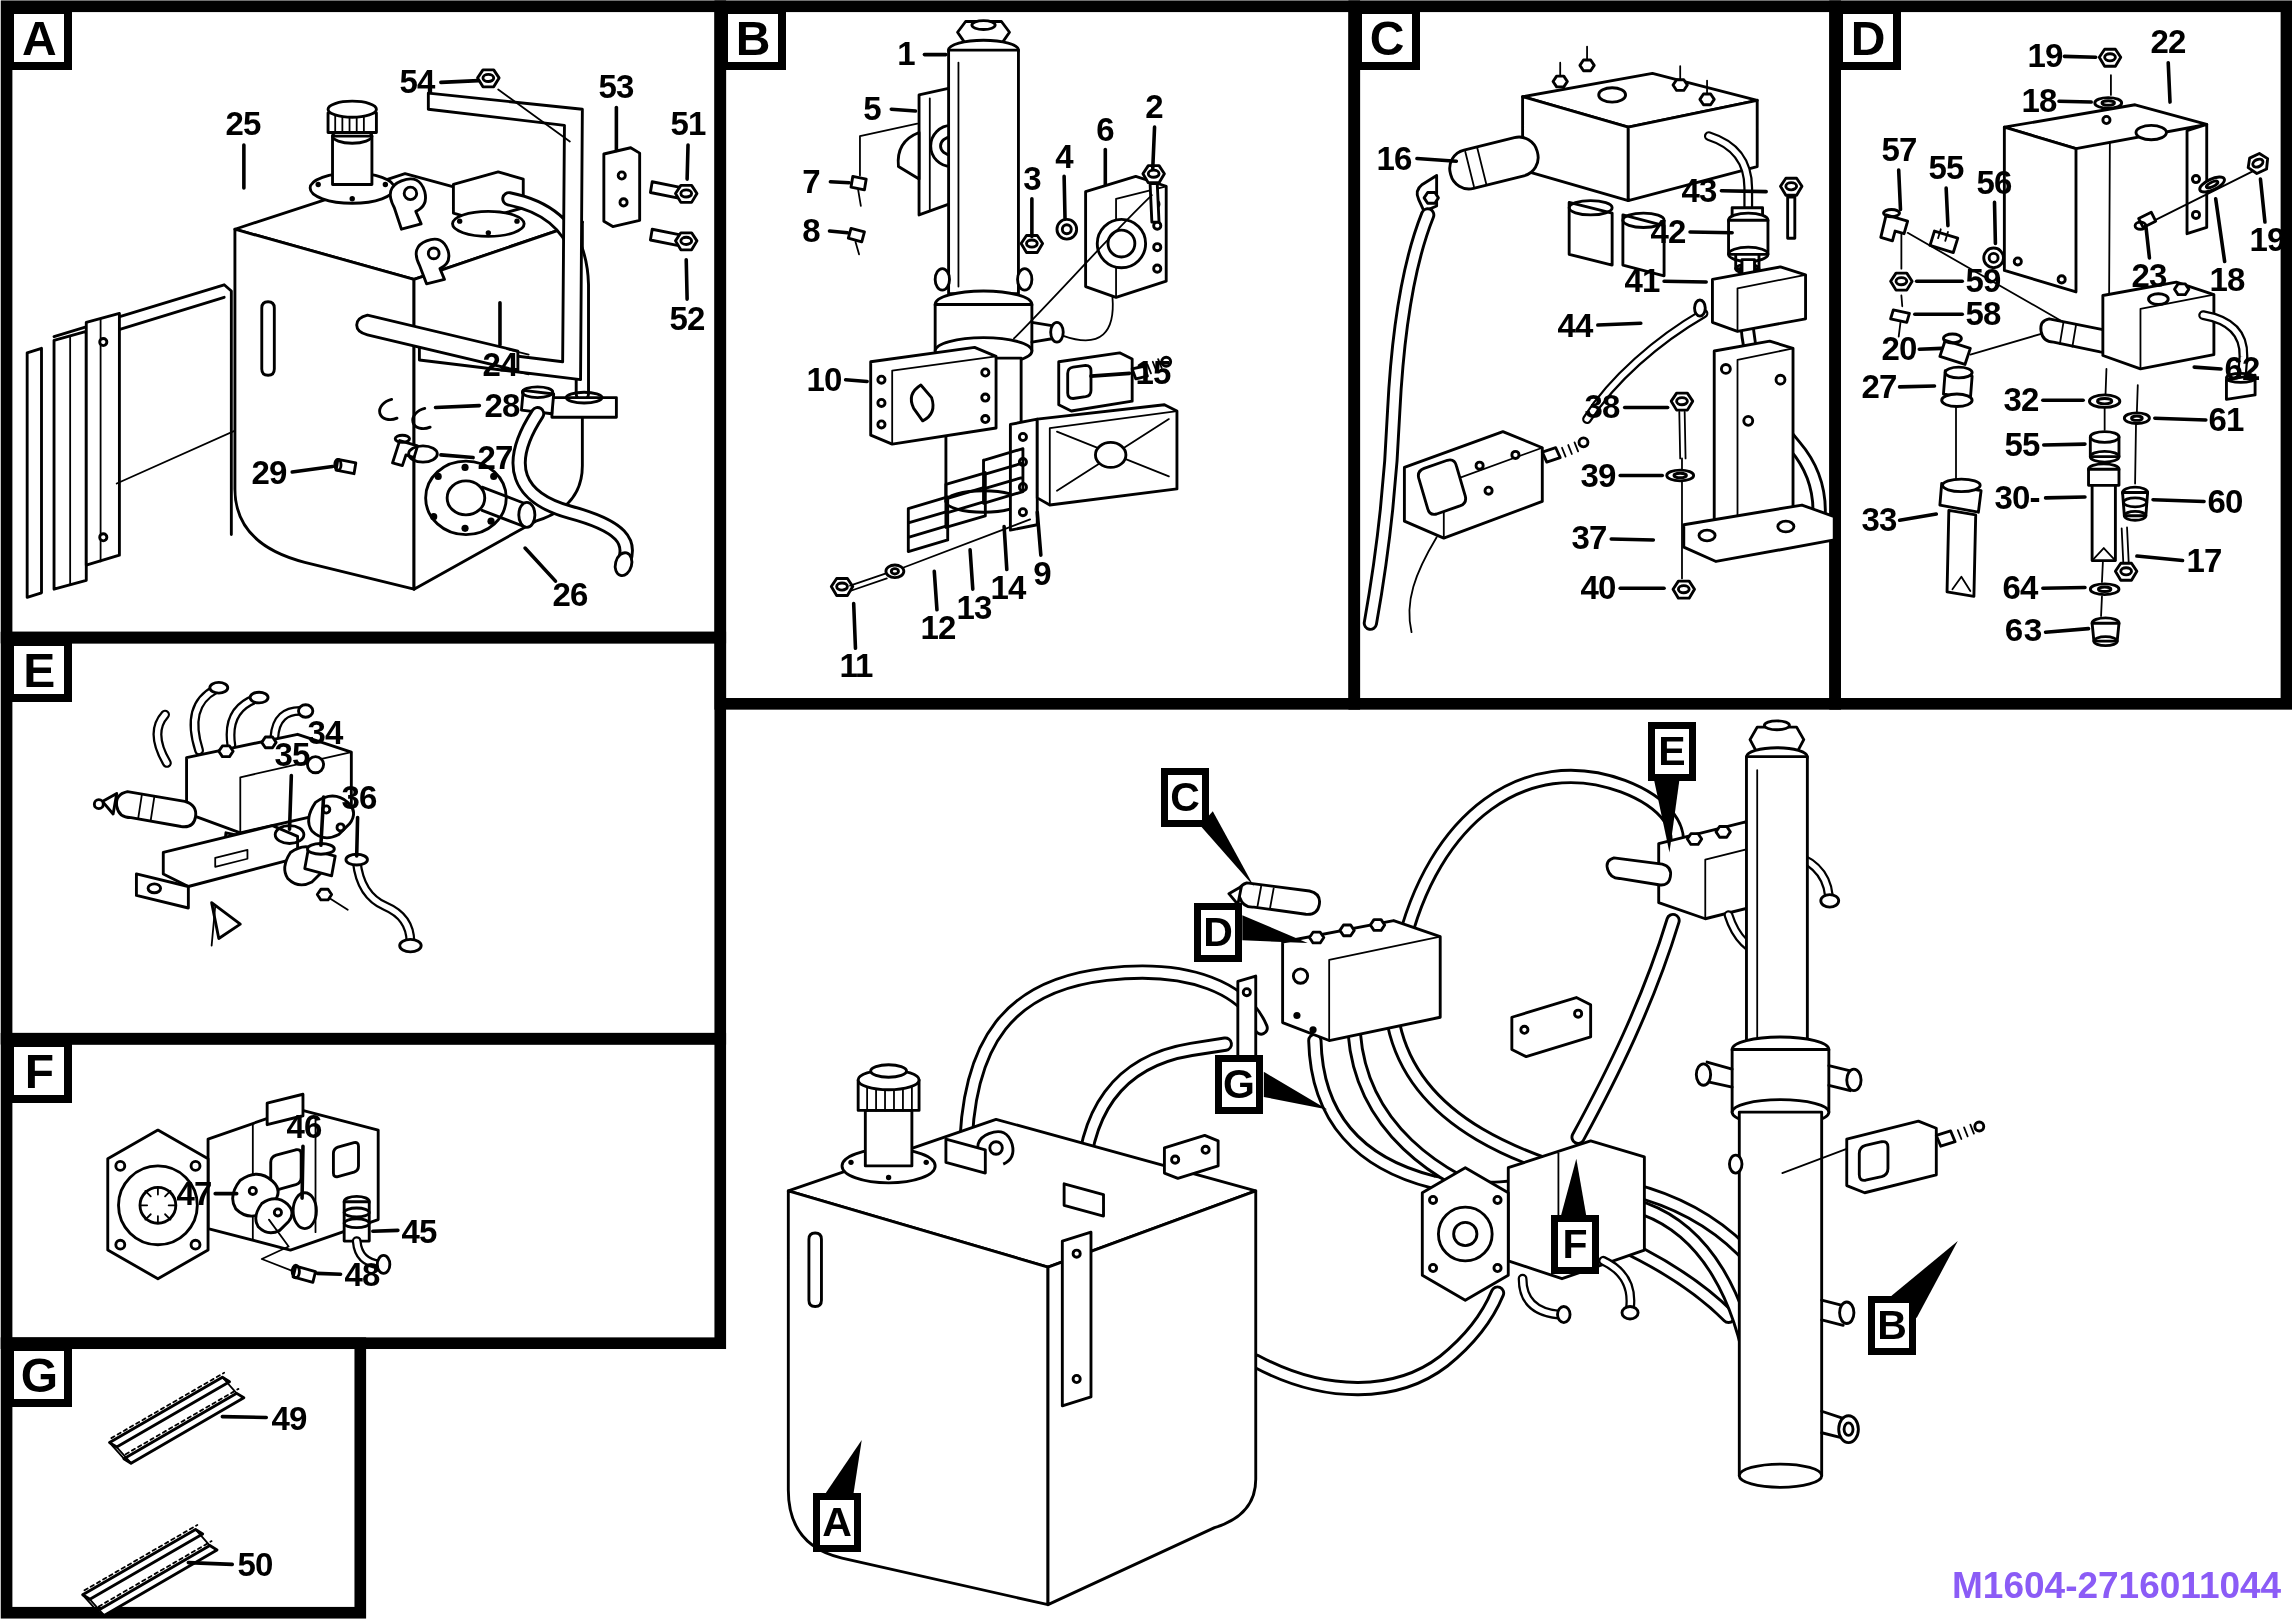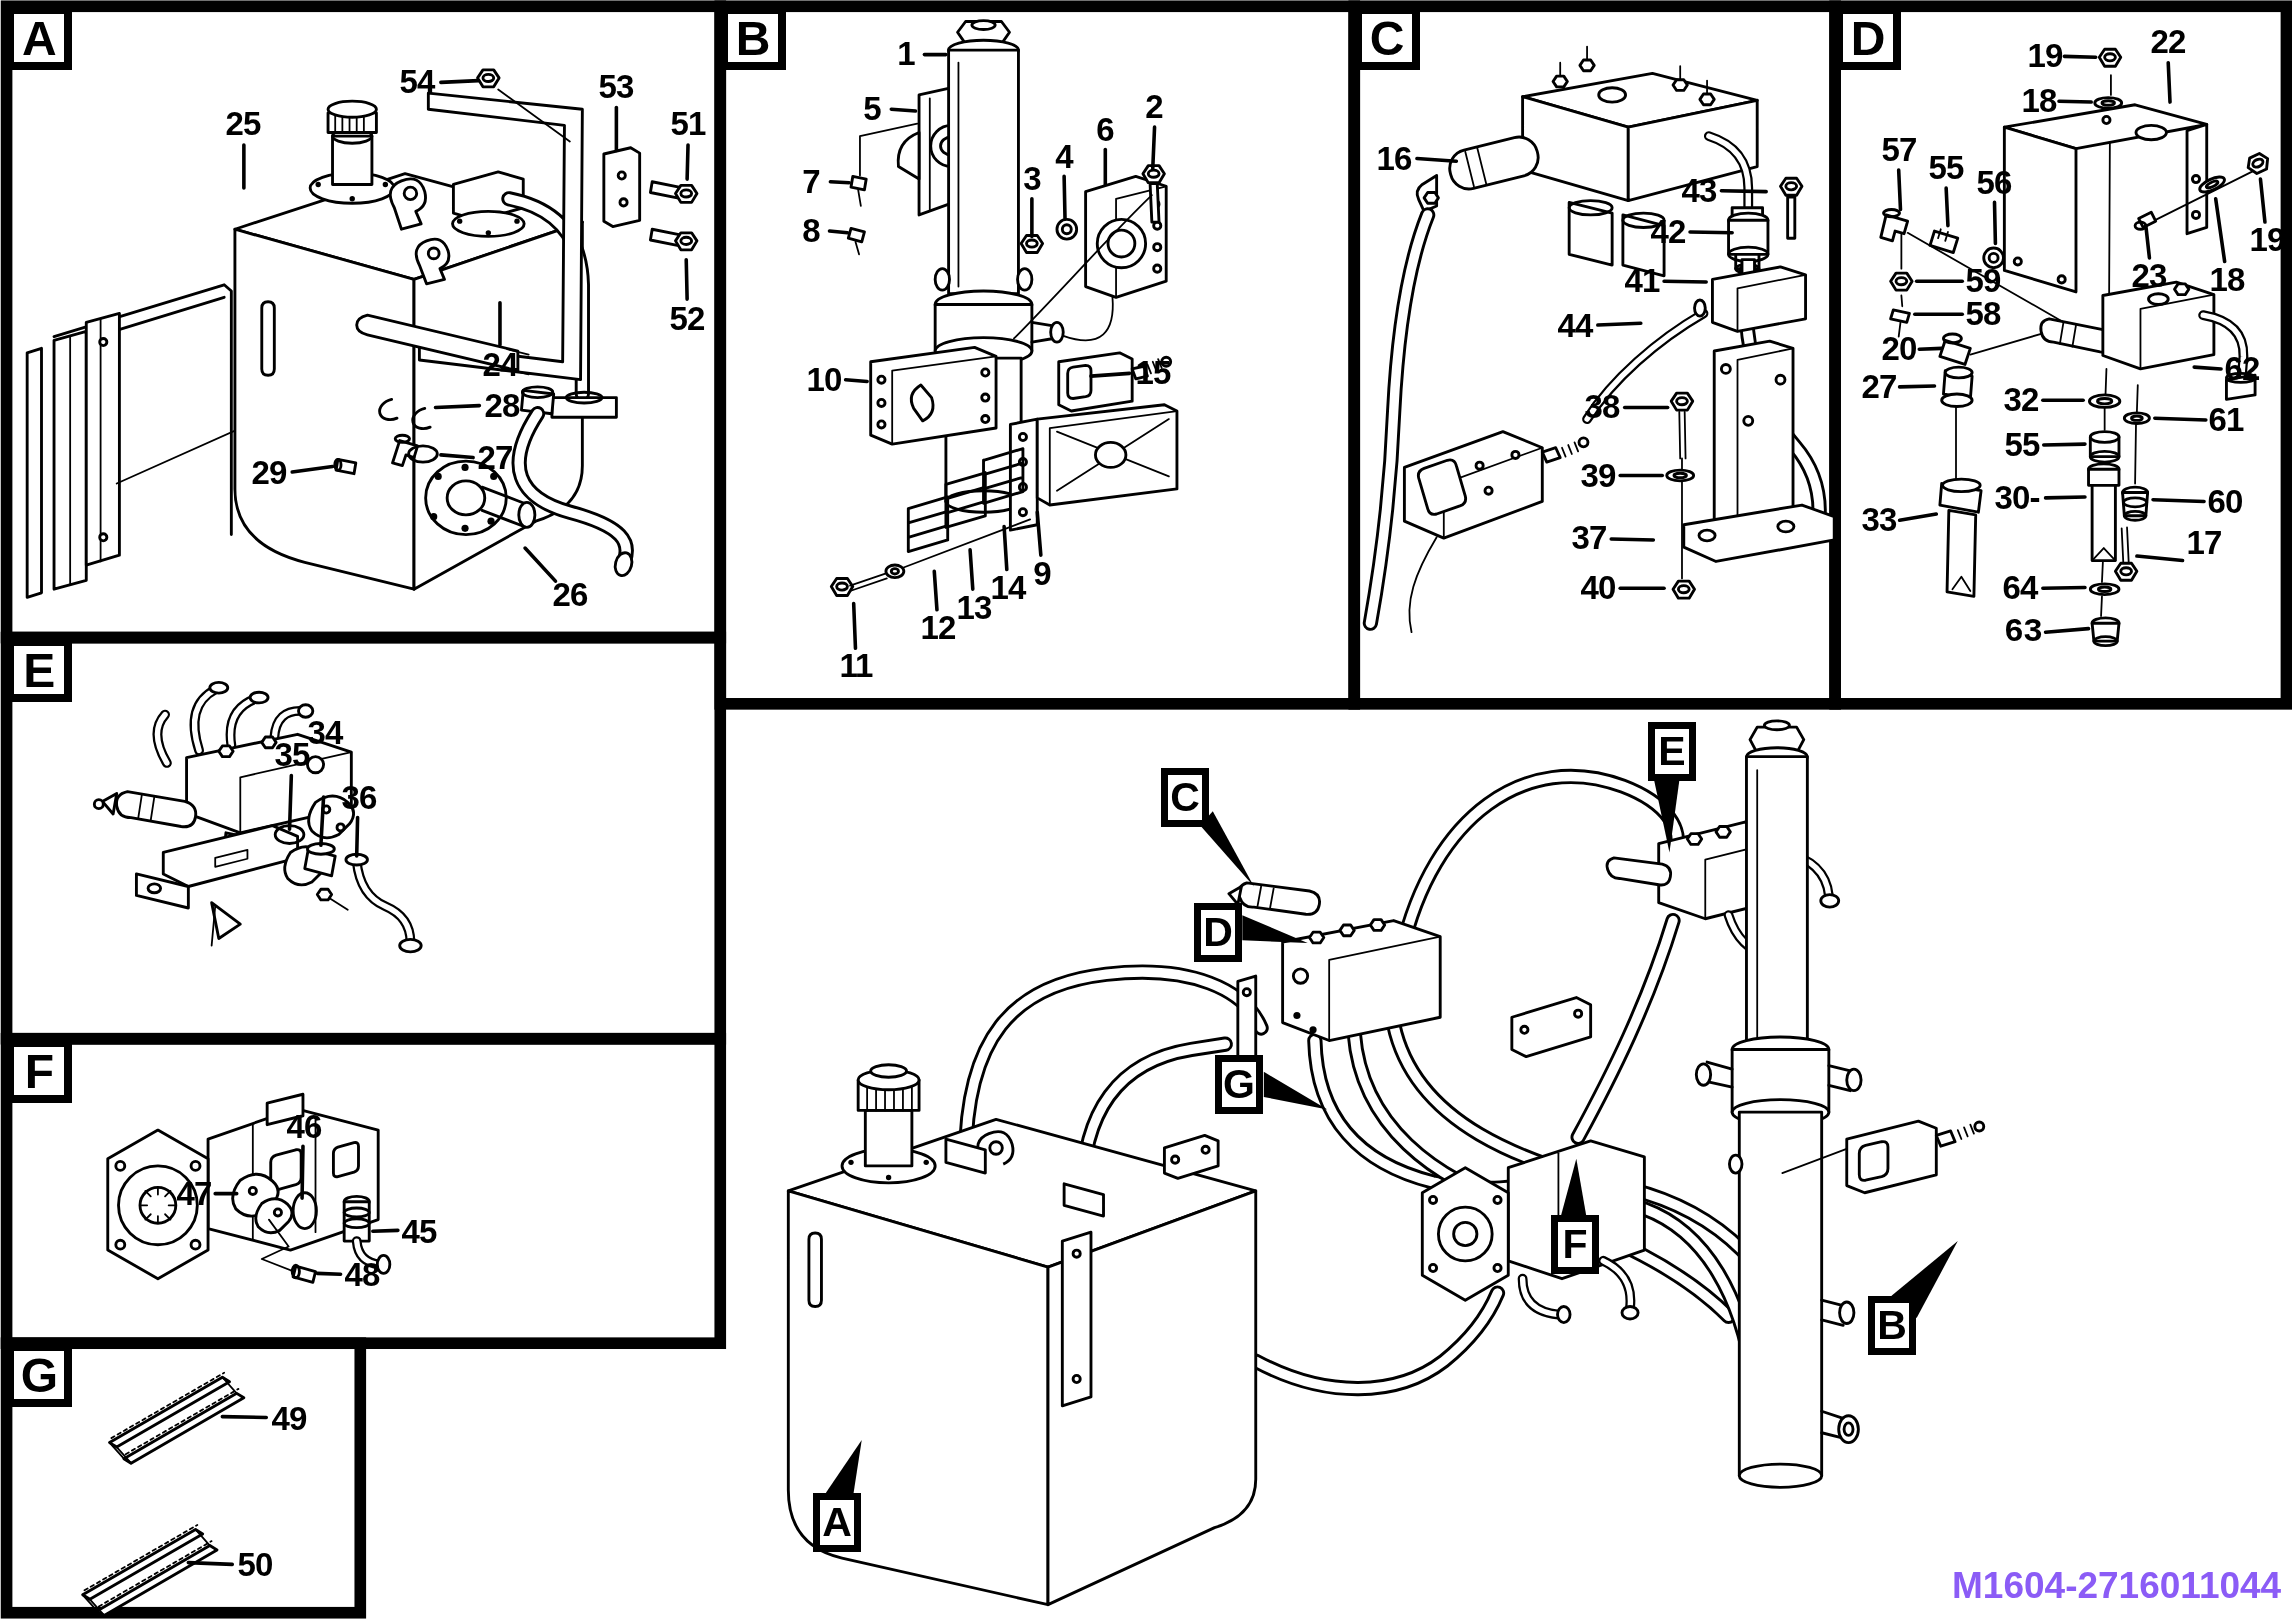--- a/index.html
+++ b/index.html
@@ -701,21 +701,21 @@
       <div class="pnum" style="left: 2227px; top: 280px;">18</div>
       <div class="pnum" style="left: 2267px; top: 240px;">19</div>
       <div class="pnum" style="left: 2242px; top: 369px;">62</div>
       <div class="pnum" style="left: 1879px; top: 387px;">27</div>
       <div class="pnum" style="left: 2021px; top: 400px;">32</div>
       <div class="pnum" style="left: 2226px; top: 420px;">61</div>
       <div class="pnum" style="left: 2022px; top: 445px;">55</div>
       <div class="pnum" style="left: 2017px; top: 498px;">30-</div>
       <div class="pnum" style="left: 2225px; top: 502px;">60</div>
       <div class="pnum" style="left: 1879px; top: 520px;">33</div>
-      <div class="pnum" style="left: 2204px; top: 543px;">17</div>
+      <div class="pnum" style="left: 2204px; top: 561px;">17</div>
       <div class="pnum" style="left: 2020px; top: 588px;">64</div>
       <div class="pnum" style="left: 2023px; top: 632px; font-family: Liberation Mono, monospace;">63</div>
       <div class="panel-letter" style="left: 6.3px; top: 638px;">E</div>
       <div class="pnum" style="left: 292px; top: 755px;">35</div>
       <div class="pnum" style="left: 325px; top: 733px;">34</div>
       <div class="pnum" style="left: 359px; top: 798px;">36</div>
       <div class="panel-letter" style="left: 6.3px; top: 1039px;">F</div>
       <div class="pnum" style="left: 194px; top: 1194px;">47</div>
       <div class="pnum" style="left: 304px; top: 1127px;">46</div>
       <div class="pnum" style="left: 419px; top: 1232px;">45</div>

